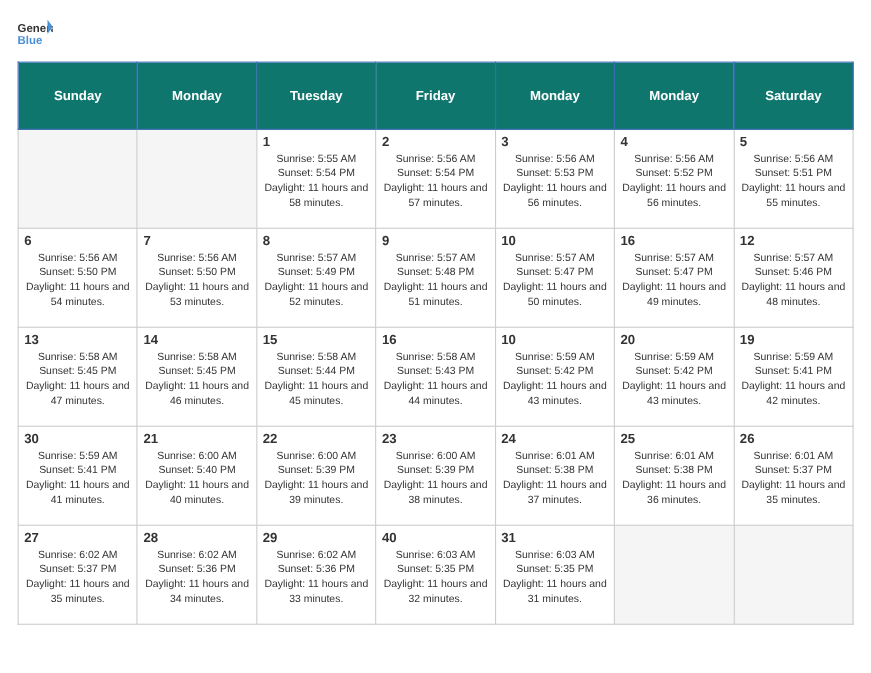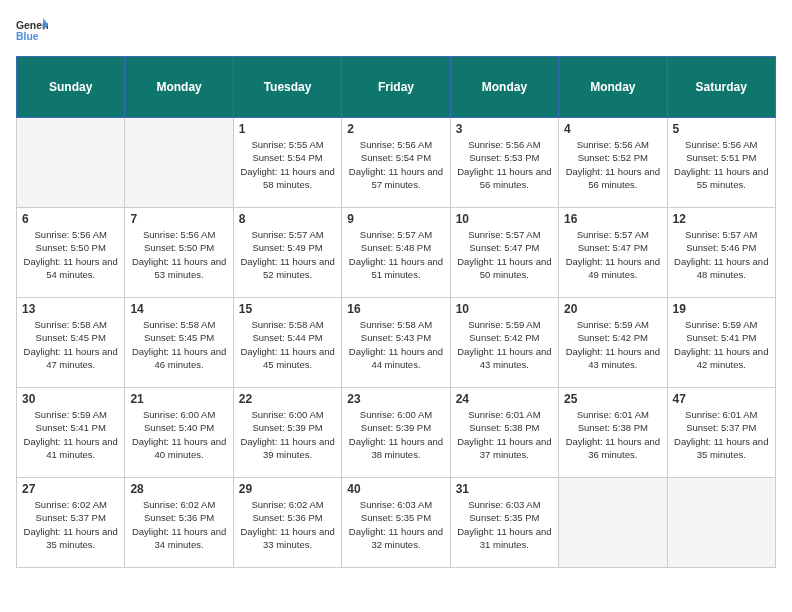--- a/index.html
+++ b/index.html
@@ -211,21 +211,21 @@
         </td>
         <td>
           <div class="day-number">24</div>
           <div class="day-info">Sunrise: 6:01 AM<br>Sunset: 5:38 PM<br>Daylight: 11 hours and 37 minutes.</div>
         </td>
         <td>
           <div class="day-number">25</div>
           <div class="day-info">Sunrise: 6:01 AM<br>Sunset: 5:38 PM<br>Daylight: 11 hours and 36 minutes.</div>
         </td>
         <td>
-          <div class="day-number">47</div>
+          <div class="day-number">26</div>
           <div class="day-info">Sunrise: 6:01 AM<br>Sunset: 5:37 PM<br>Daylight: 11 hours and 35 minutes.</div>
         </td>
       </tr>
       <tr>
         <td>
           <div class="day-number">27</div>
           <div class="day-info">Sunrise: 6:02 AM<br>Sunset: 5:37 PM<br>Daylight: 11 hours and 35 minutes.</div>
         </td>
         <td>
           <div class="day-number">28</div>

